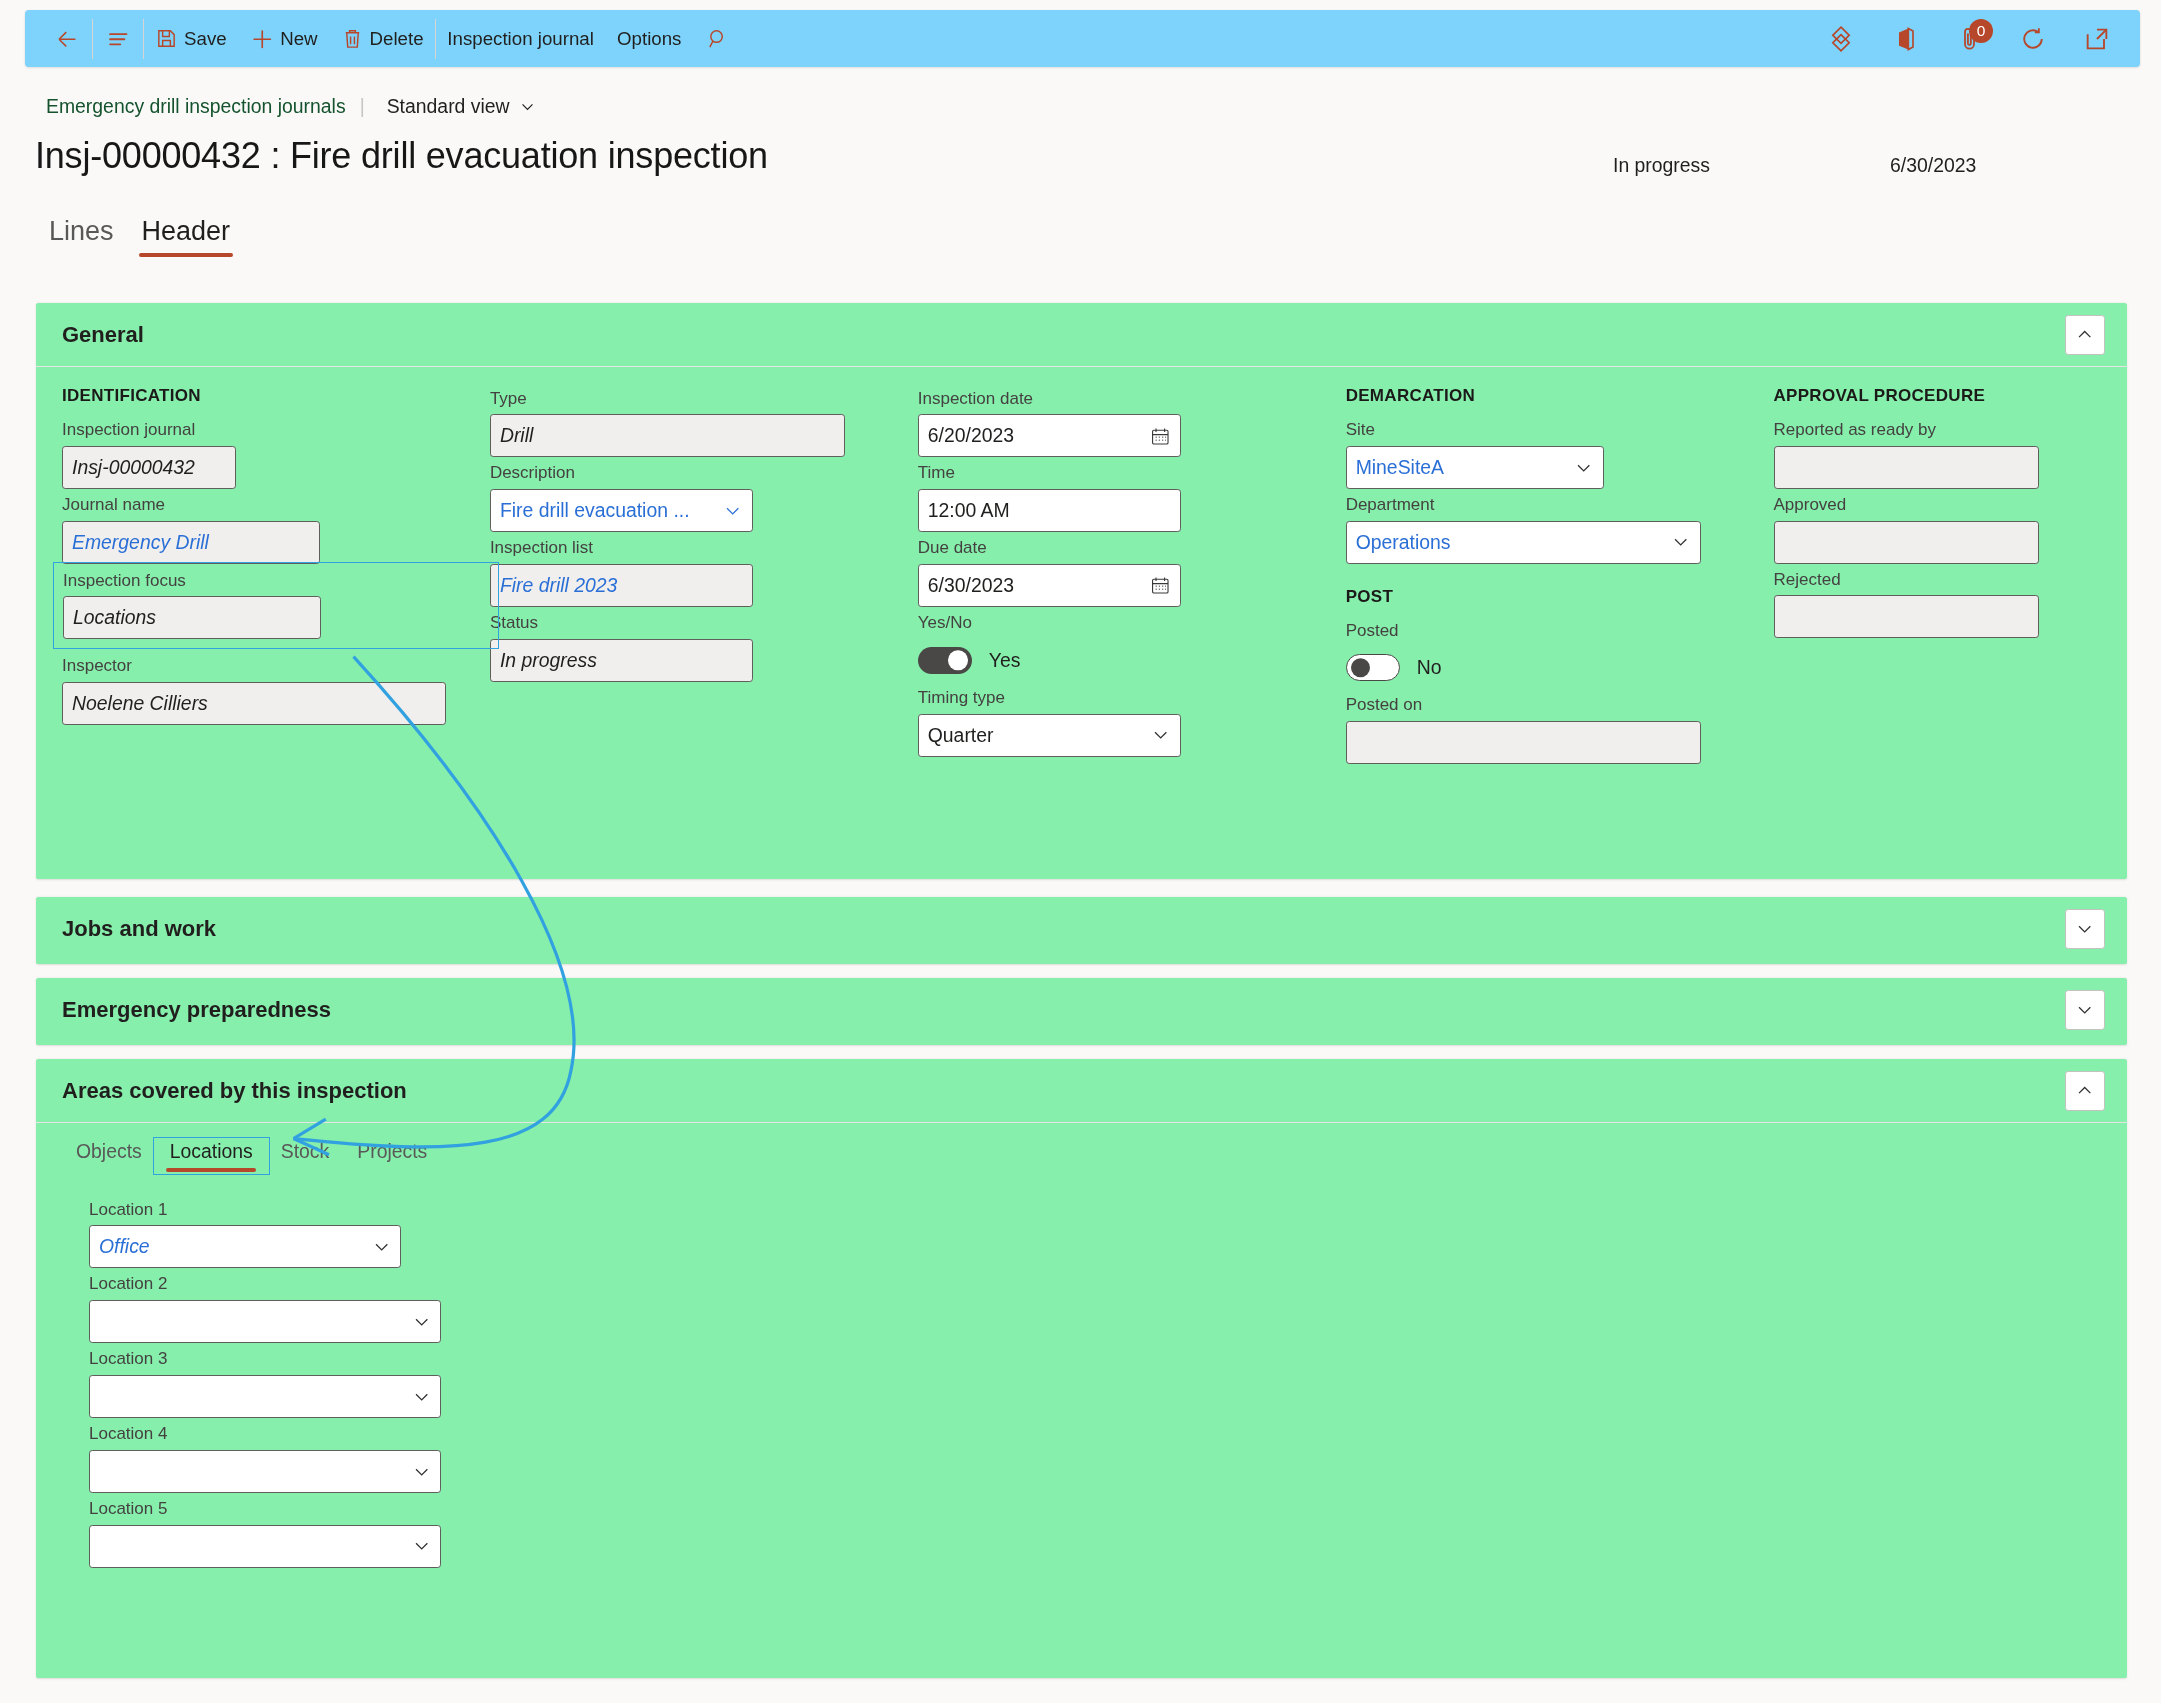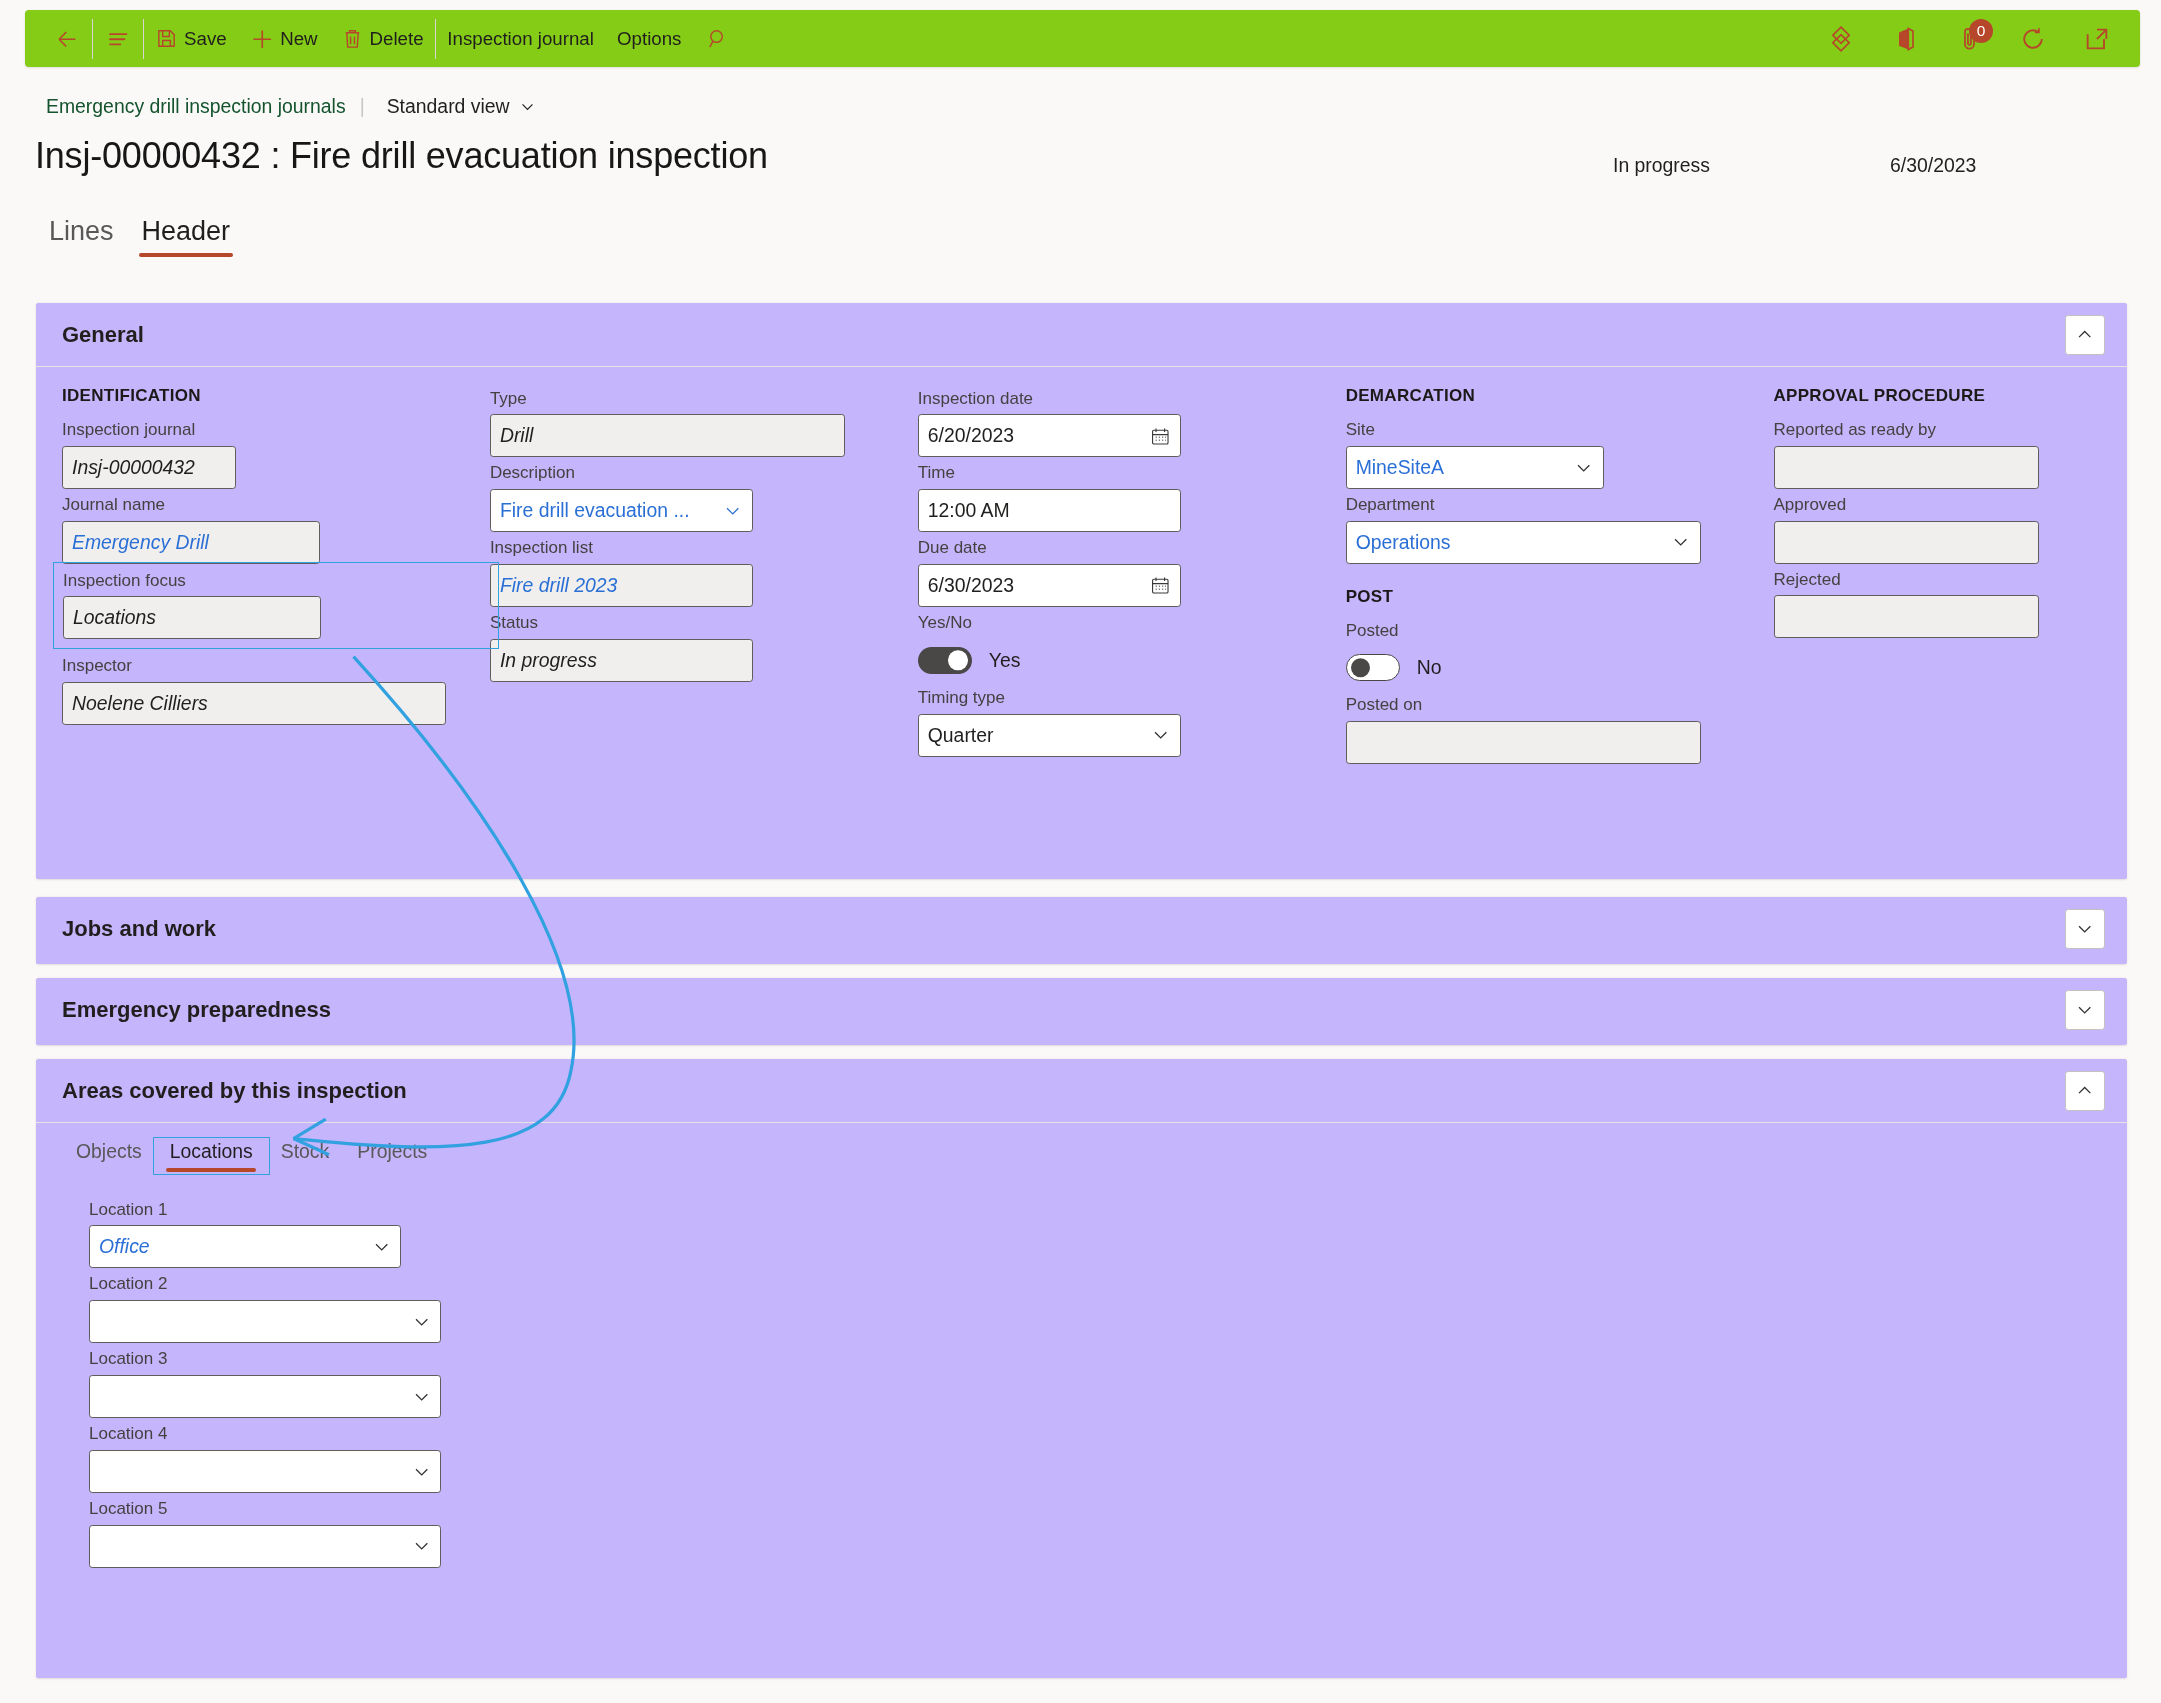--- a/index.html
+++ b/index.html
@@ -10,21 +10,21 @@
     background: #faf9f8;
     font-family: "Liberation Sans", "DejaVu Sans", sans-serif;
     -webkit-font-smoothing: antialiased;
   }
   body { position: relative; overflow: hidden; }
 
   
   .cmdbar {
     position: absolute; left: 24.5px; top: 10.3px;
     width: 2115px; height: 57px;
-    background: #84cc16;
+    background: #7dd3fc;
     border-radius: 3.9px;
     box-shadow: 0 1px 2.6px rgba(0,0,0,0.10), 0 0 1.3px rgba(0,0,0,0.06);
     display: flex; align-items: center;
     padding: 0 17px;
   }
   .cmd-left { display: flex; align-items: center; height: 100%; }
   .cmd-right { margin-left: auto; display: flex; align-items: center; gap: 36px; padding-right: 11.6px; }
   .cmd-sep { width: 0.6px; height: 40px; background: #d8d6d4; margin: 0 0px; }
   .cmd-btn {
     display: flex; align-items: center; gap: 5.8px;
@@ -72,21 +72,21 @@
   }
   .tab.active { color: #201f1e; }
   .tab.active::after {
     content: ""; position: absolute; left: 11.6px; right: 11.6px; bottom: 0;
     height: 3.9px; background: #b7472a; border-radius: 1.9px;
   }
 
   
   .card {
     position: absolute;
-    background: #c4b5fd;
+    background: #86efac;
     border-radius: 2.6px;
     box-shadow: 0 0.8px 2.3px rgba(0,0,0,0.10), 0 0.2px 0.6px rgba(0,0,0,0.07);
   }
   .card-head {
     height: 63px; display: flex; align-items: center;
     padding: 0 26px; position: relative;
   }
   .card-title { font-size: 22px; font-weight: 600; color: #201f1e; }
   .chev-btn {
     position: absolute; right: 22px; top: 50%; transform: translateY(-50%);

